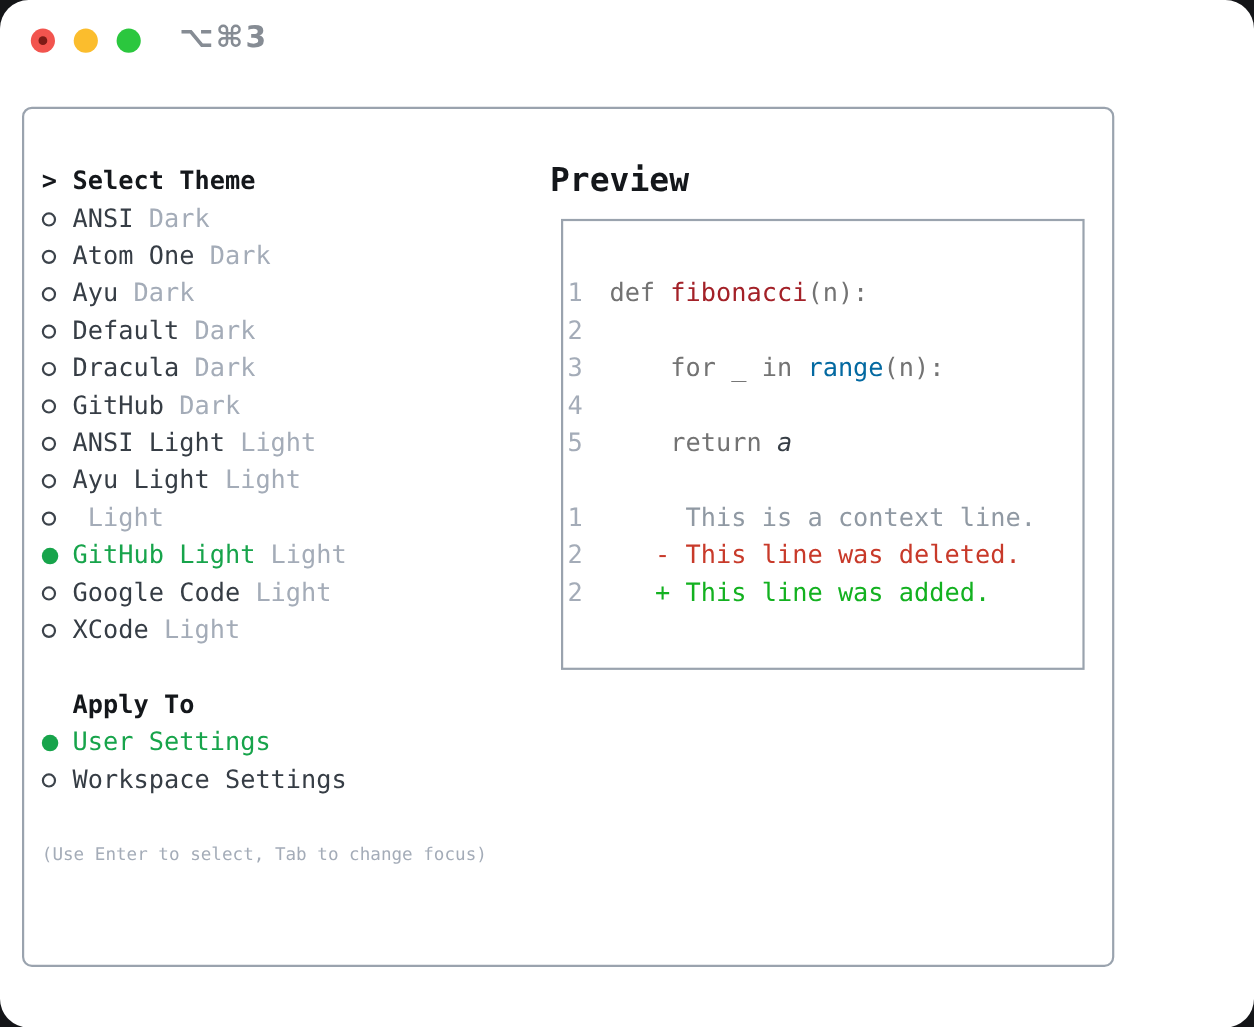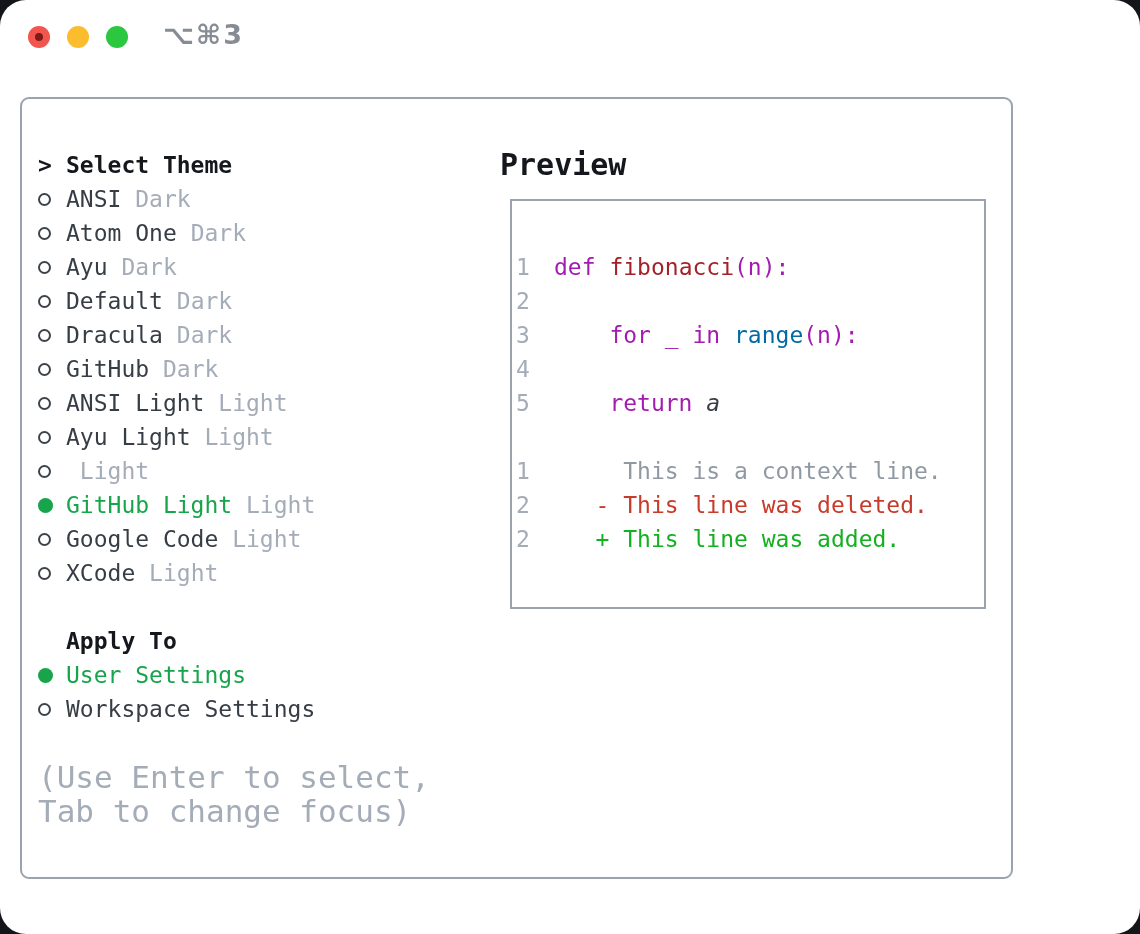--- a/index.html
+++ b/index.html
@@ -37,35 +37,35 @@
   .hdr { font-weight:700; color:#14171b; }
   .radio {
     width:13px; height:13px; border-radius:50%;
     border:2px solid #3c434b; background:transparent;
   }
   .radio.on { width:15px; height:15px; border:none; background:#17a44b; }
   .nm { color:#363d45; white-space:pre; }
   .nm.sel { color:#17a44b; }
   .vr { color:#a4acb8; margin-left:1ch; white-space:pre; }
   .footer-hint {
-    margin-top:0; width:424px; font-size:31px; line-height:34px; color:#a4acb8;
+    margin-top:0; width:424px; font-size:16px; line-height:34px; color:#a4acb8;
   }
   
   .preview-title {
     position:absolute; left:478px; top:49px; height:34px; line-height:34px;
     font-size:30px; font-weight:700; color:#14171b;
   }
   .preview-box {
     position:absolute; left:488px; top:100px; width:476px; height:410px;
     border:2px solid #9aa3ae; background:#fff; padding:49px 0 0 4px; overflow:hidden;
   }
   .pline { height:34px; line-height:34px; display:flex; font-size:23px; }
   .gut { width:38px; flex:0 0 38px; color:#a4acb8; white-space:pre; }
   .pcontent { white-space:pre; }
-  .sg-code    { color:#a21caf; }
+  .sg-code    { color:#737373; }
   .sg-func    { color:#a32128; }
   .sg-num     { color:#0e7d88; }
   .sg-builtin { color:#0369a1; }
   .sg-var     { color:#363d45; font-style:italic; }
   .sg-context { color:#9099a3; }
   .sg-deleted { color:#c83a2a; }
   .sg-added   { color:#13b120; }
 </style>
 </head>
 <body>

